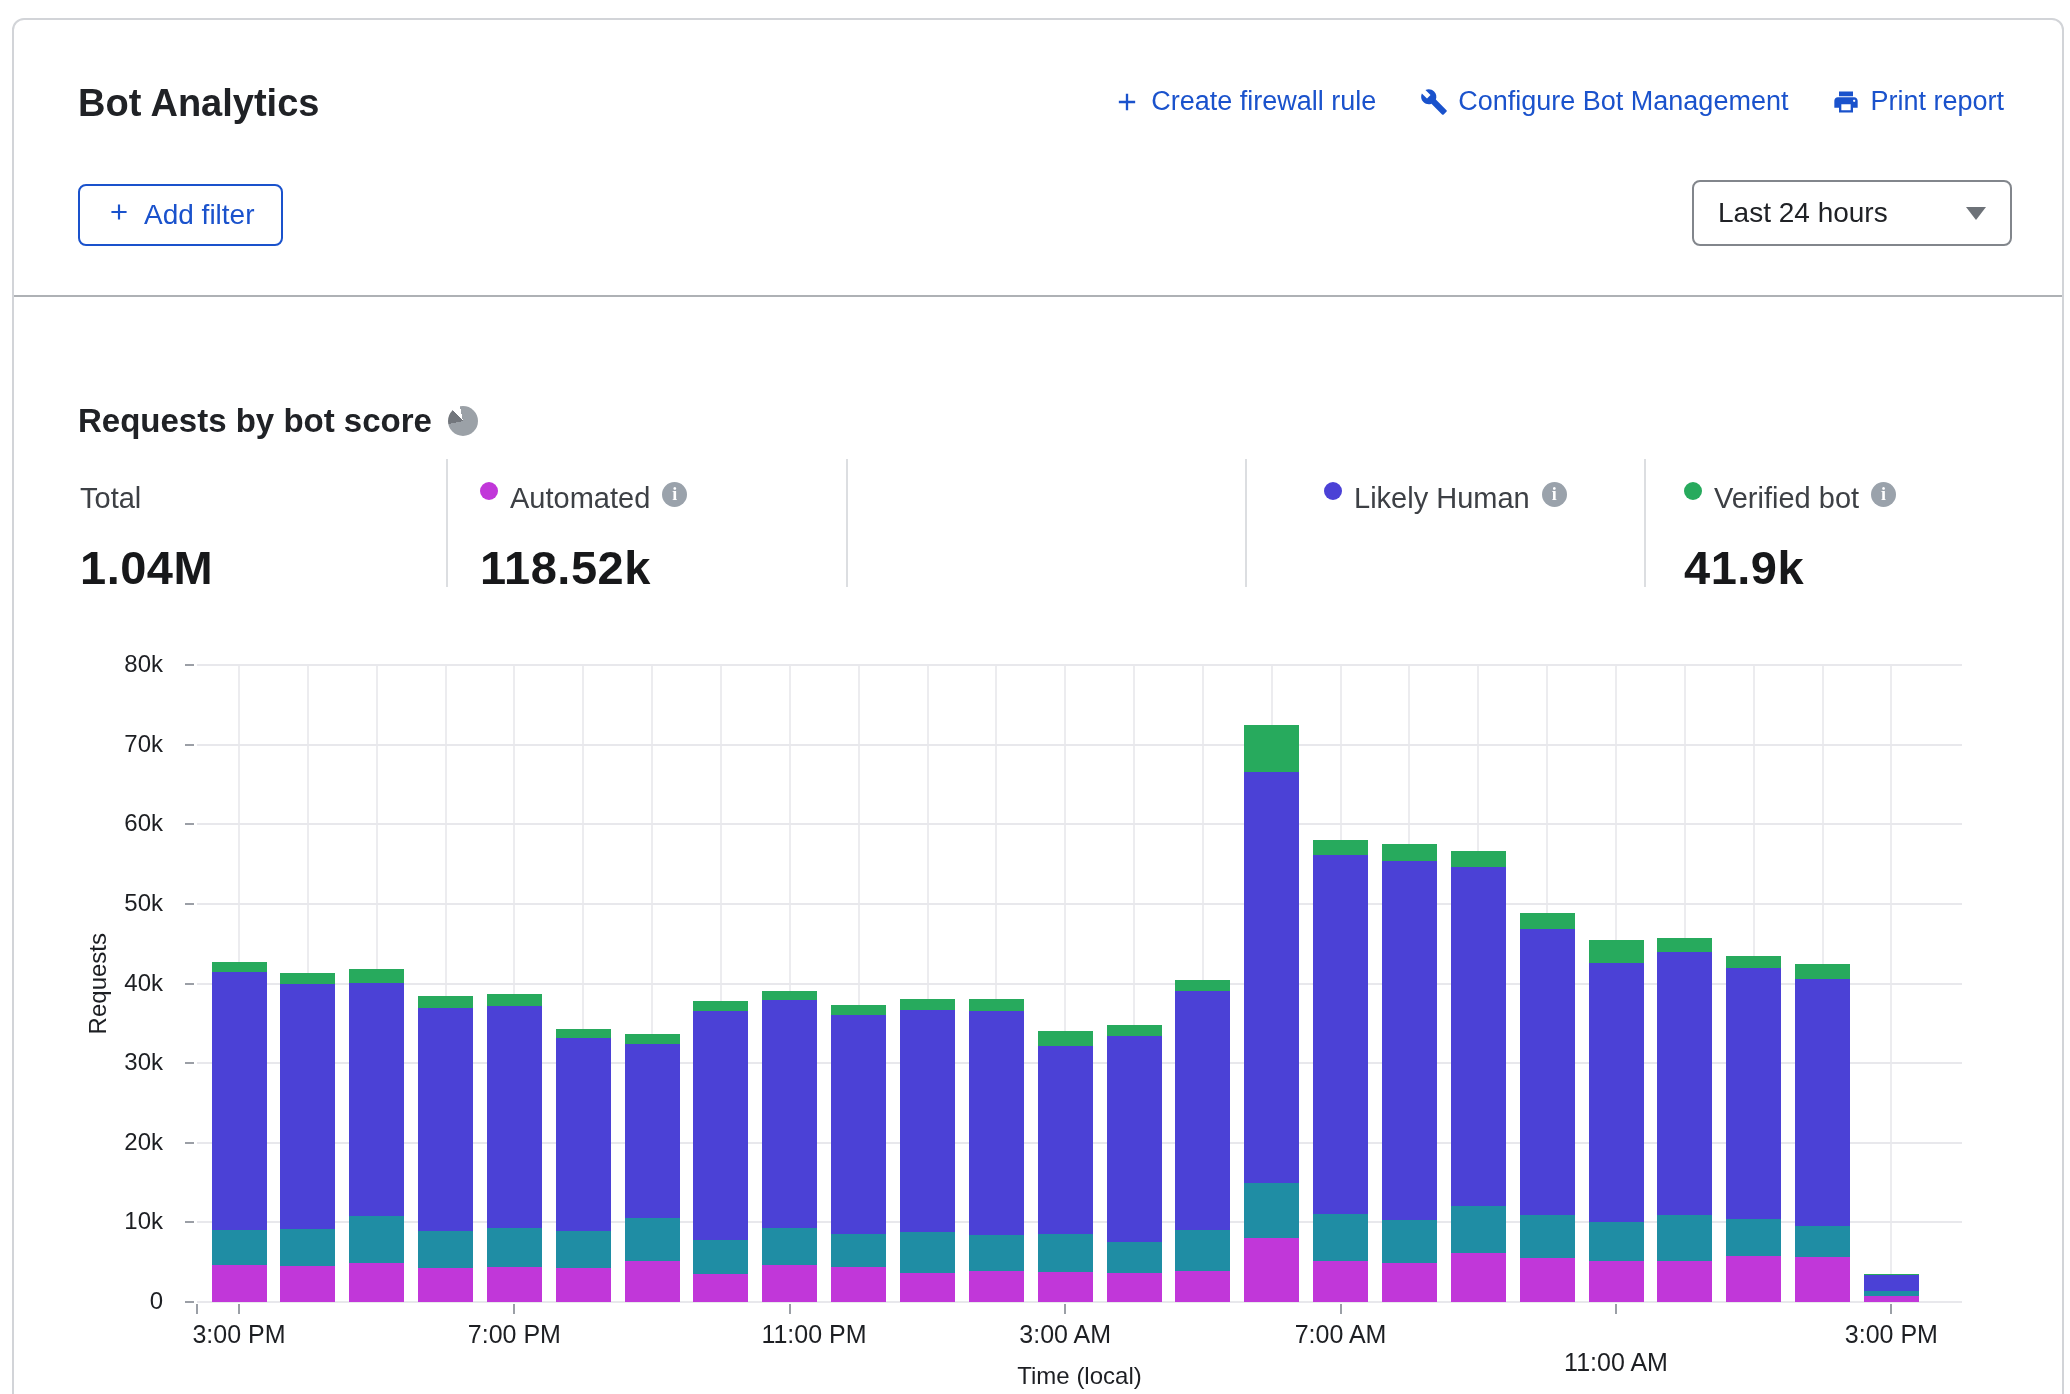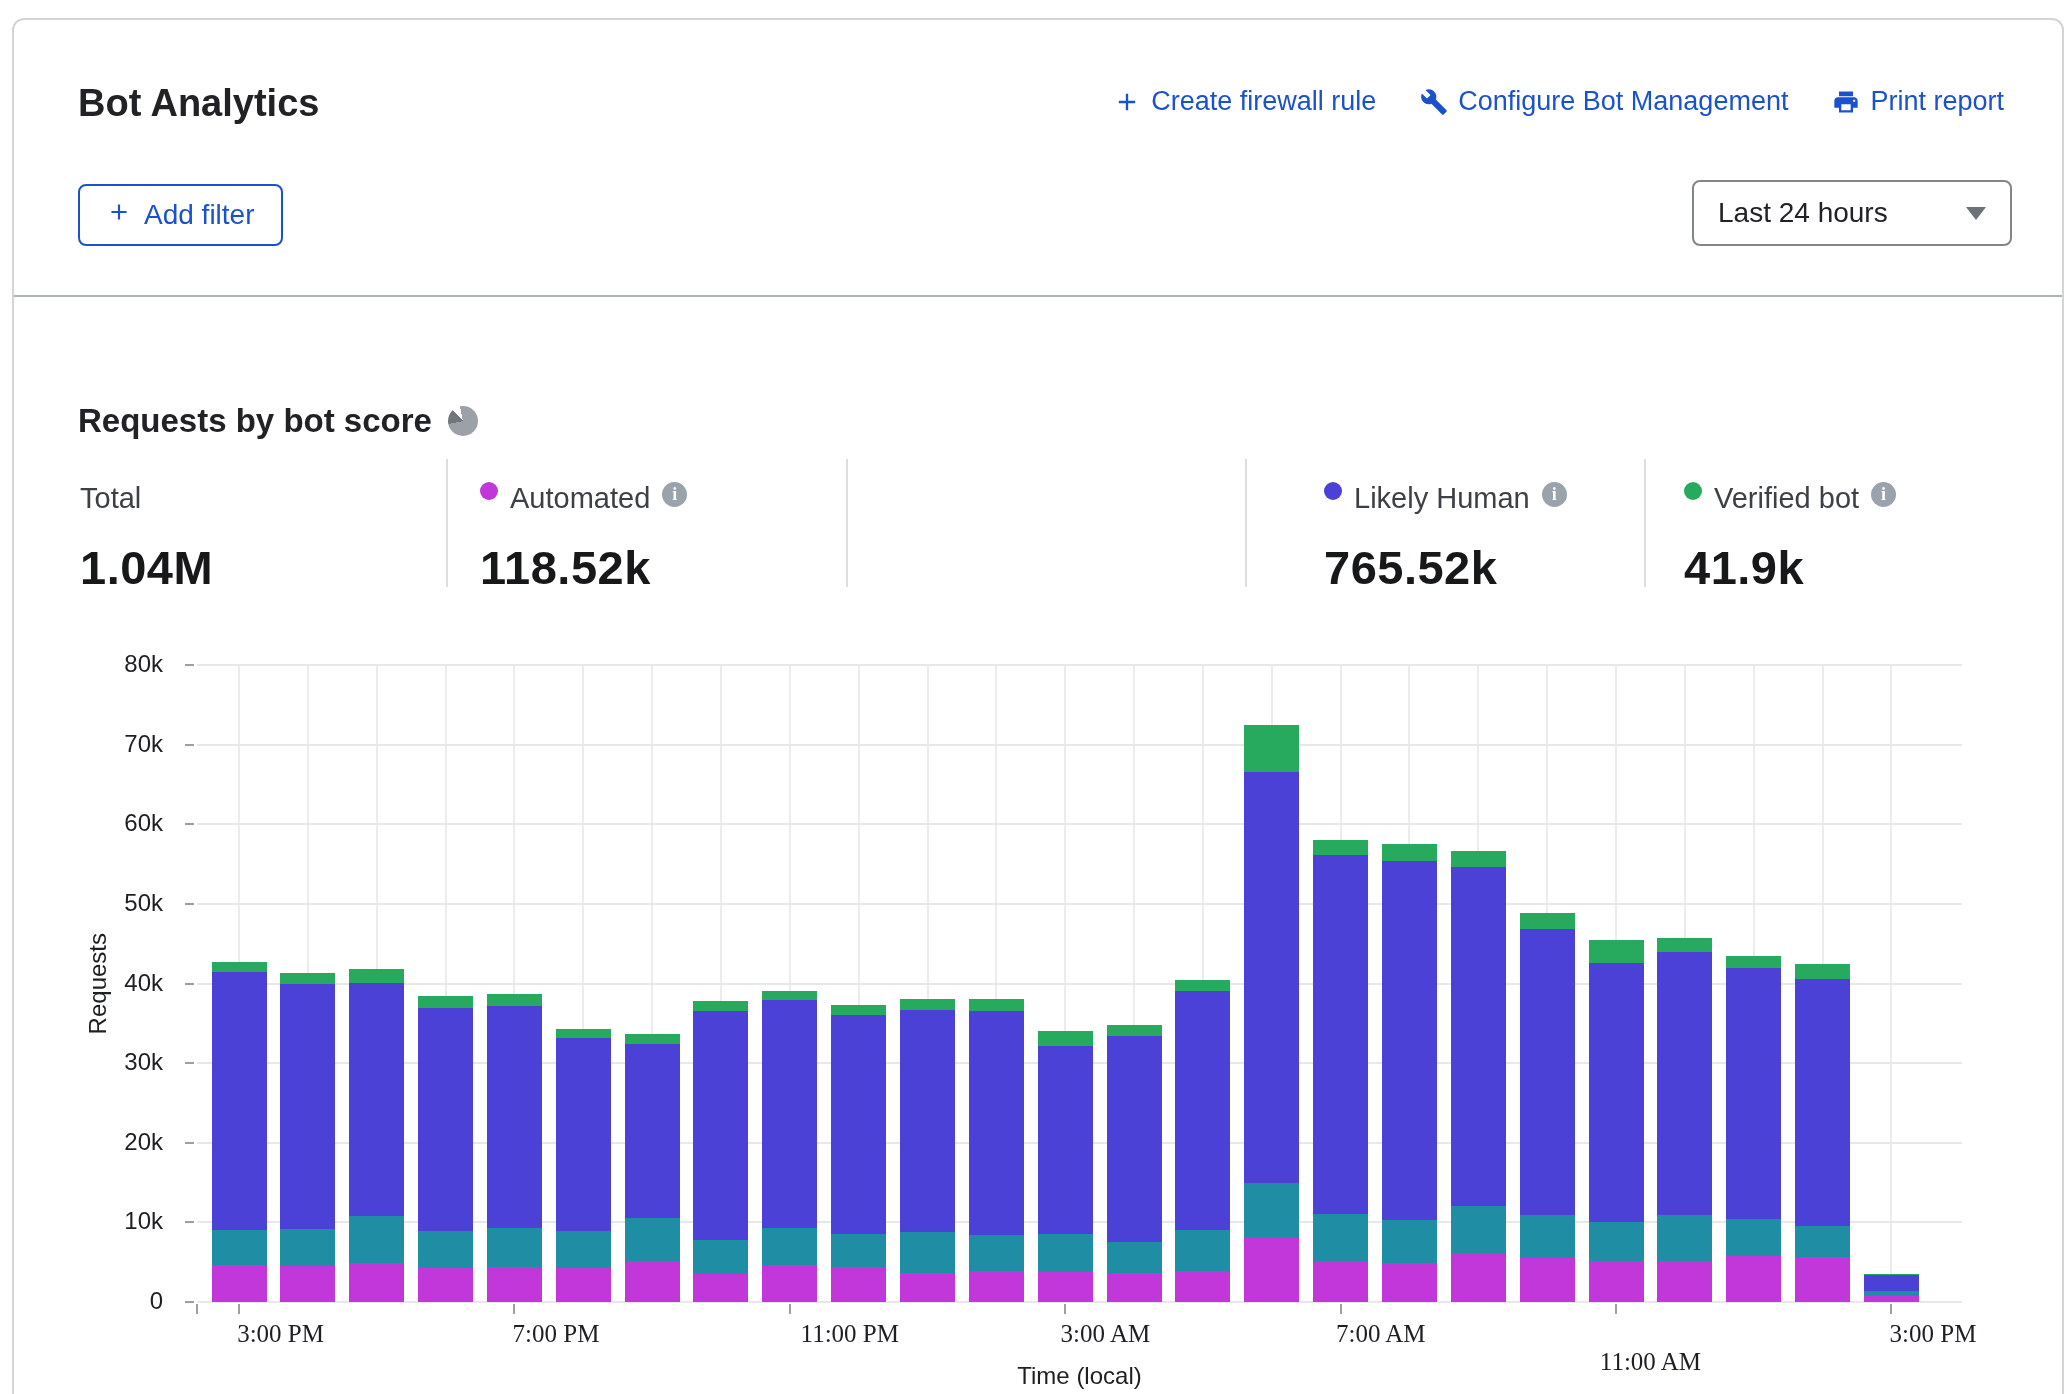--- a/index.html
+++ b/index.html
@@ -47,21 +47,21 @@
   .stat-divider { position:absolute; top:439px; height:128px; width:2px; background:#dcdee1; }
 
   
   .chart { position:absolute; left:183px; top:645px; width:1765px; height:637px; }
   .plot { position:absolute; inset:0; }
   .hgrid { position:absolute; left:0; width:100%; height:2px; background:#e8e8ec; }
   .vgrid { position:absolute; top:0; width:2px; height:100%; background:#ececef; }
   .ylab { position:absolute; width:90px; text-align:right; font-size:24px; color:#1d1f23; }
   .ytick { position:absolute; width:9px; height:2px; background:#9b9fa6; }
   .xtick { position:absolute; width:2px; height:10px; background:#9b9fa6; }
-  .xlab { position:absolute; width:170px; text-align:right; font-size:25px; color:#1d1f23;font-family:Liberation Serif, serif; }
+  .xlab { position:absolute; width:170px; text-align:center; font-size:25px; color:#1d1f23; }
   .bar-seg { position:absolute; }
   .y-title-wrap { position:absolute; left:-120px; top:0; bottom:0; width:42px;
        display:flex; align-items:center; justify-content:center; }
   .y-title-wrap span { writing-mode:vertical-rl; transform:rotate(180deg); font-size:24px; color:#1d1f23; }
   .x-axis-title { position:absolute; top:697px; left:0; width:100%; text-align:center; font-size:24px; color:#1d1f23; }
 </style>
 </head>
 <body>
 
 <div class="card">
@@ -132,21 +132,20 @@
     <div class="stat-value">118.52k</div>
   </div>
 
 
   <div class="stat" style="left:1267px;margin-left:43px;">
     <div class="stat-label-row">
       <span class="dot" style="background: rgb(75, 65, 214);"></span>
       <span class="stat-label">Likely Human</span>
       <span class="info-icon"></span>
     </div>
-    <div class="stat-value">765.52k</div>
   </div>
 
   <div class="stat" style="left:1670px;">
     <div class="stat-label-row">
       <span class="dot" style="background: rgb(39, 170, 93);"></span>
       <span class="stat-label">Verified bot</span>
       <span class="info-icon"></span>
     </div>
     <div class="stat-value">41.9k</div>
   </div>

